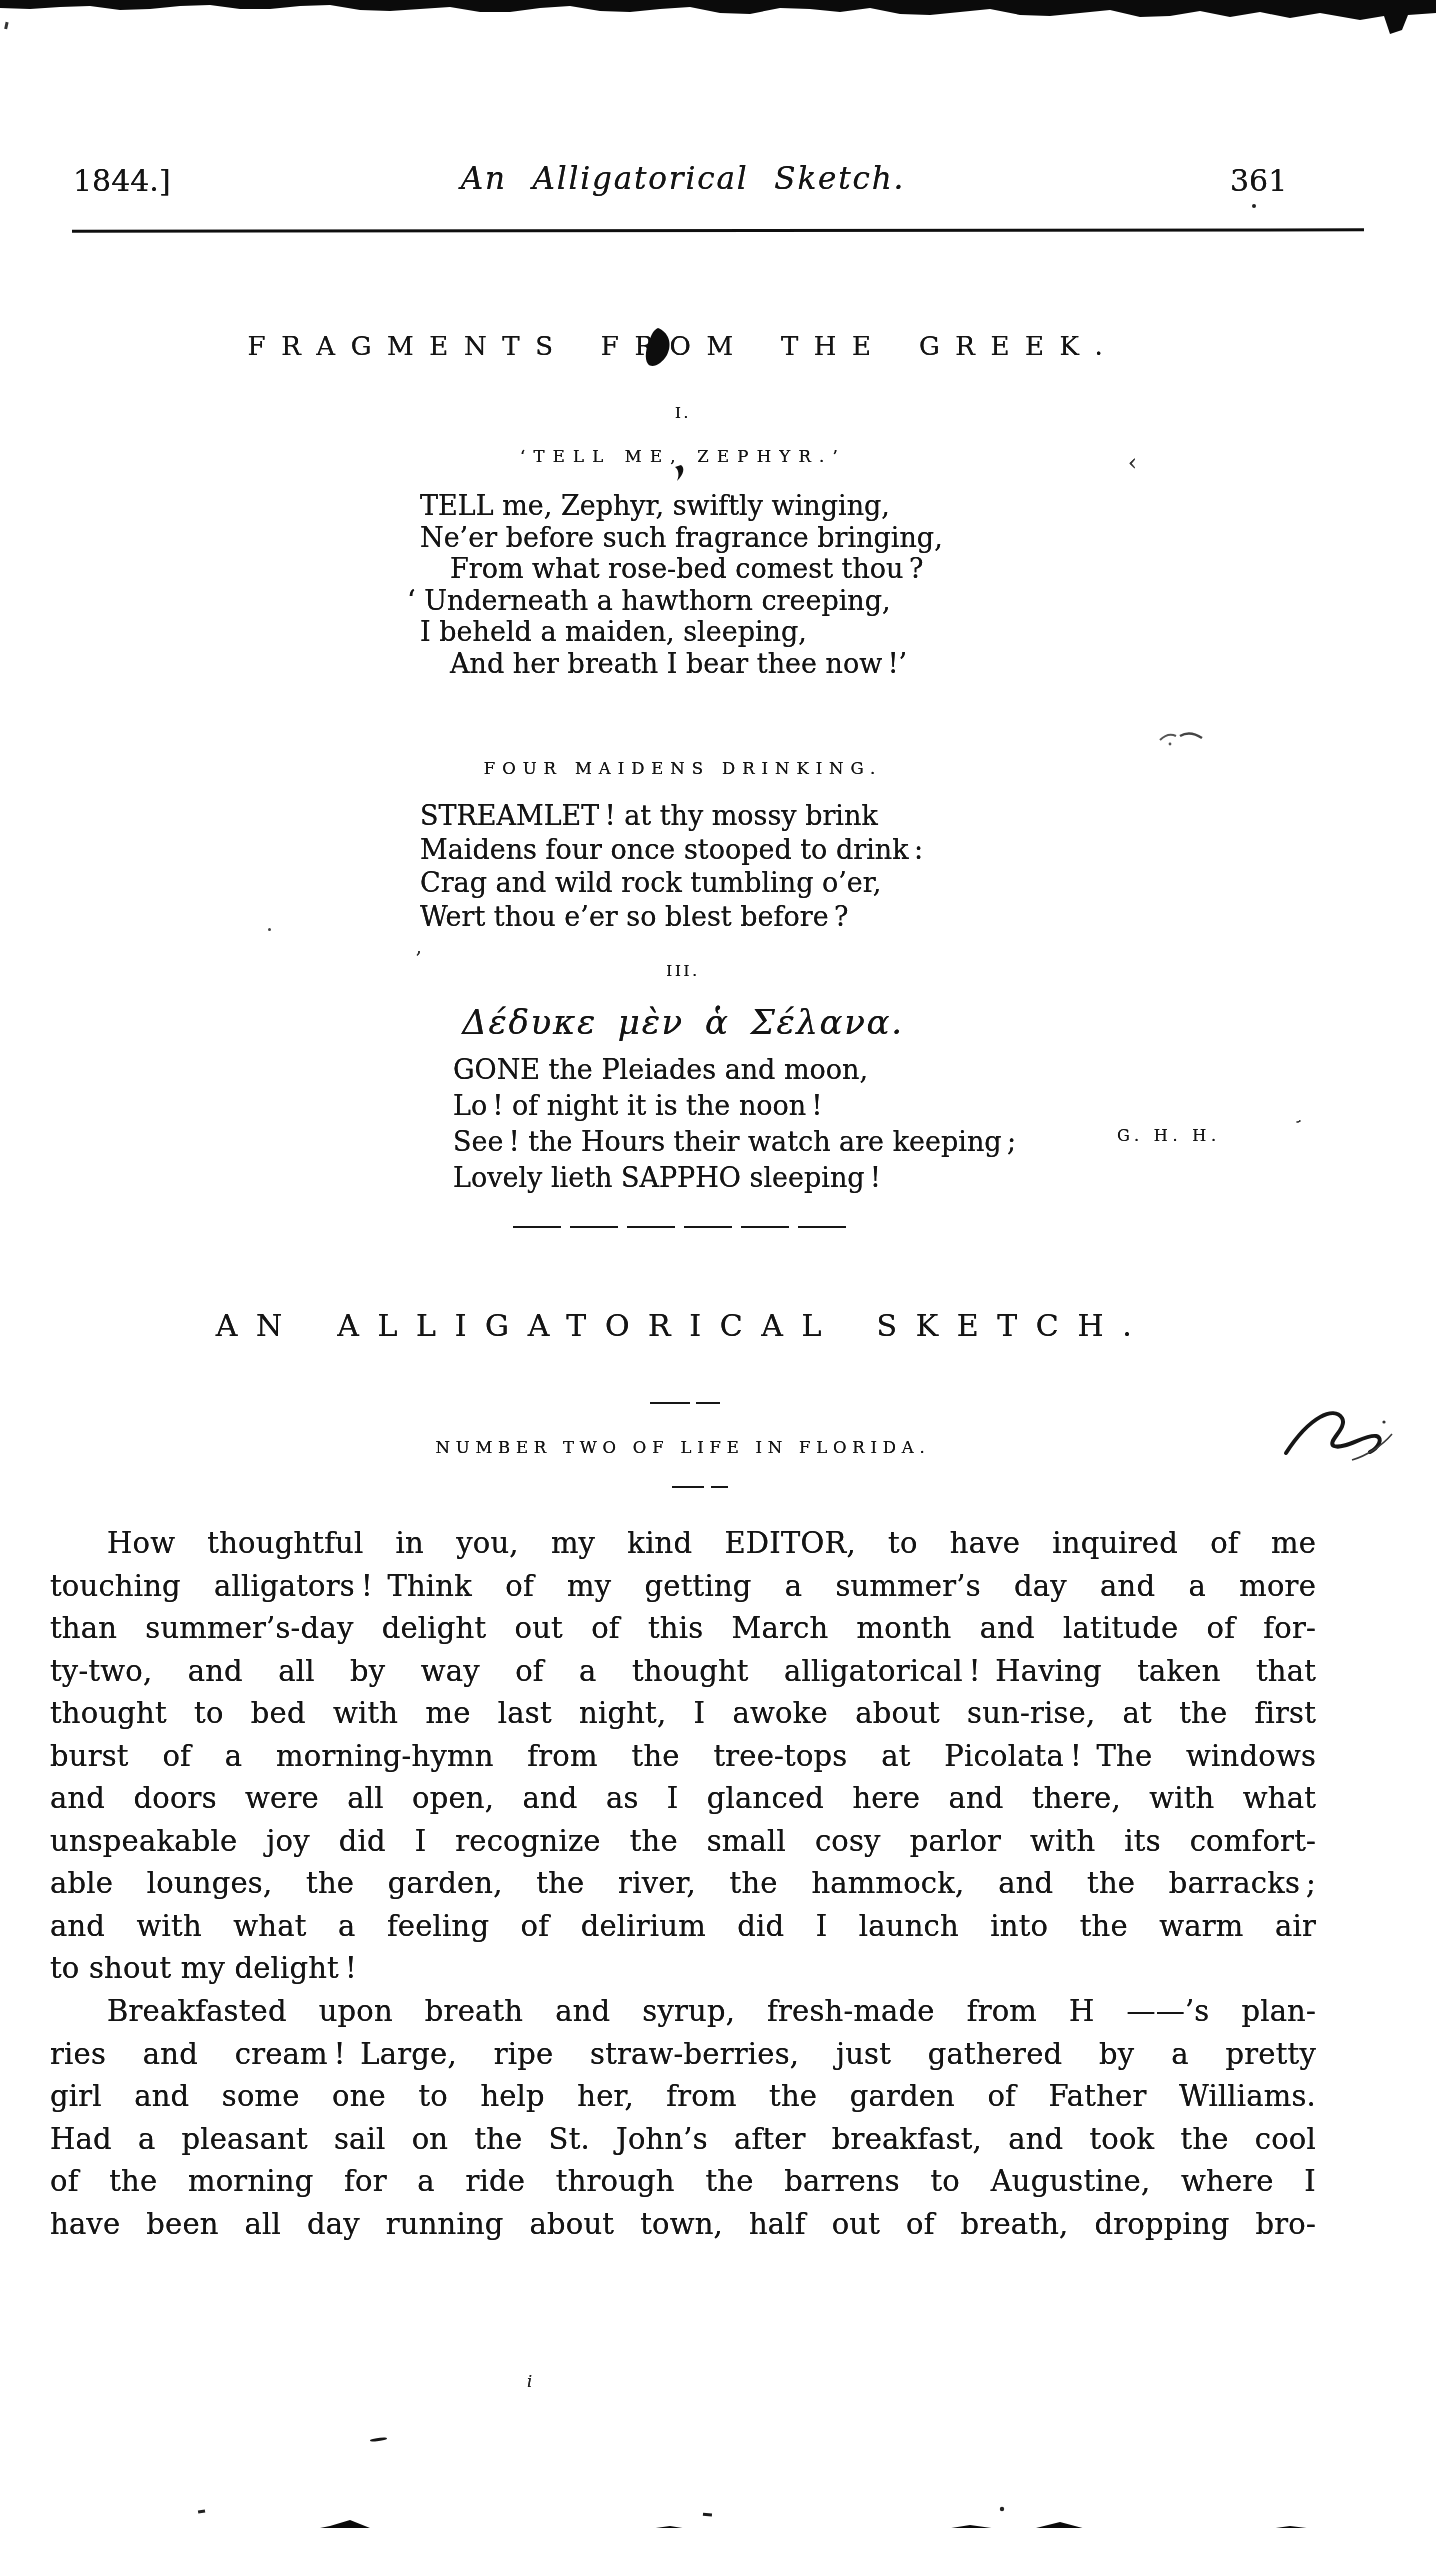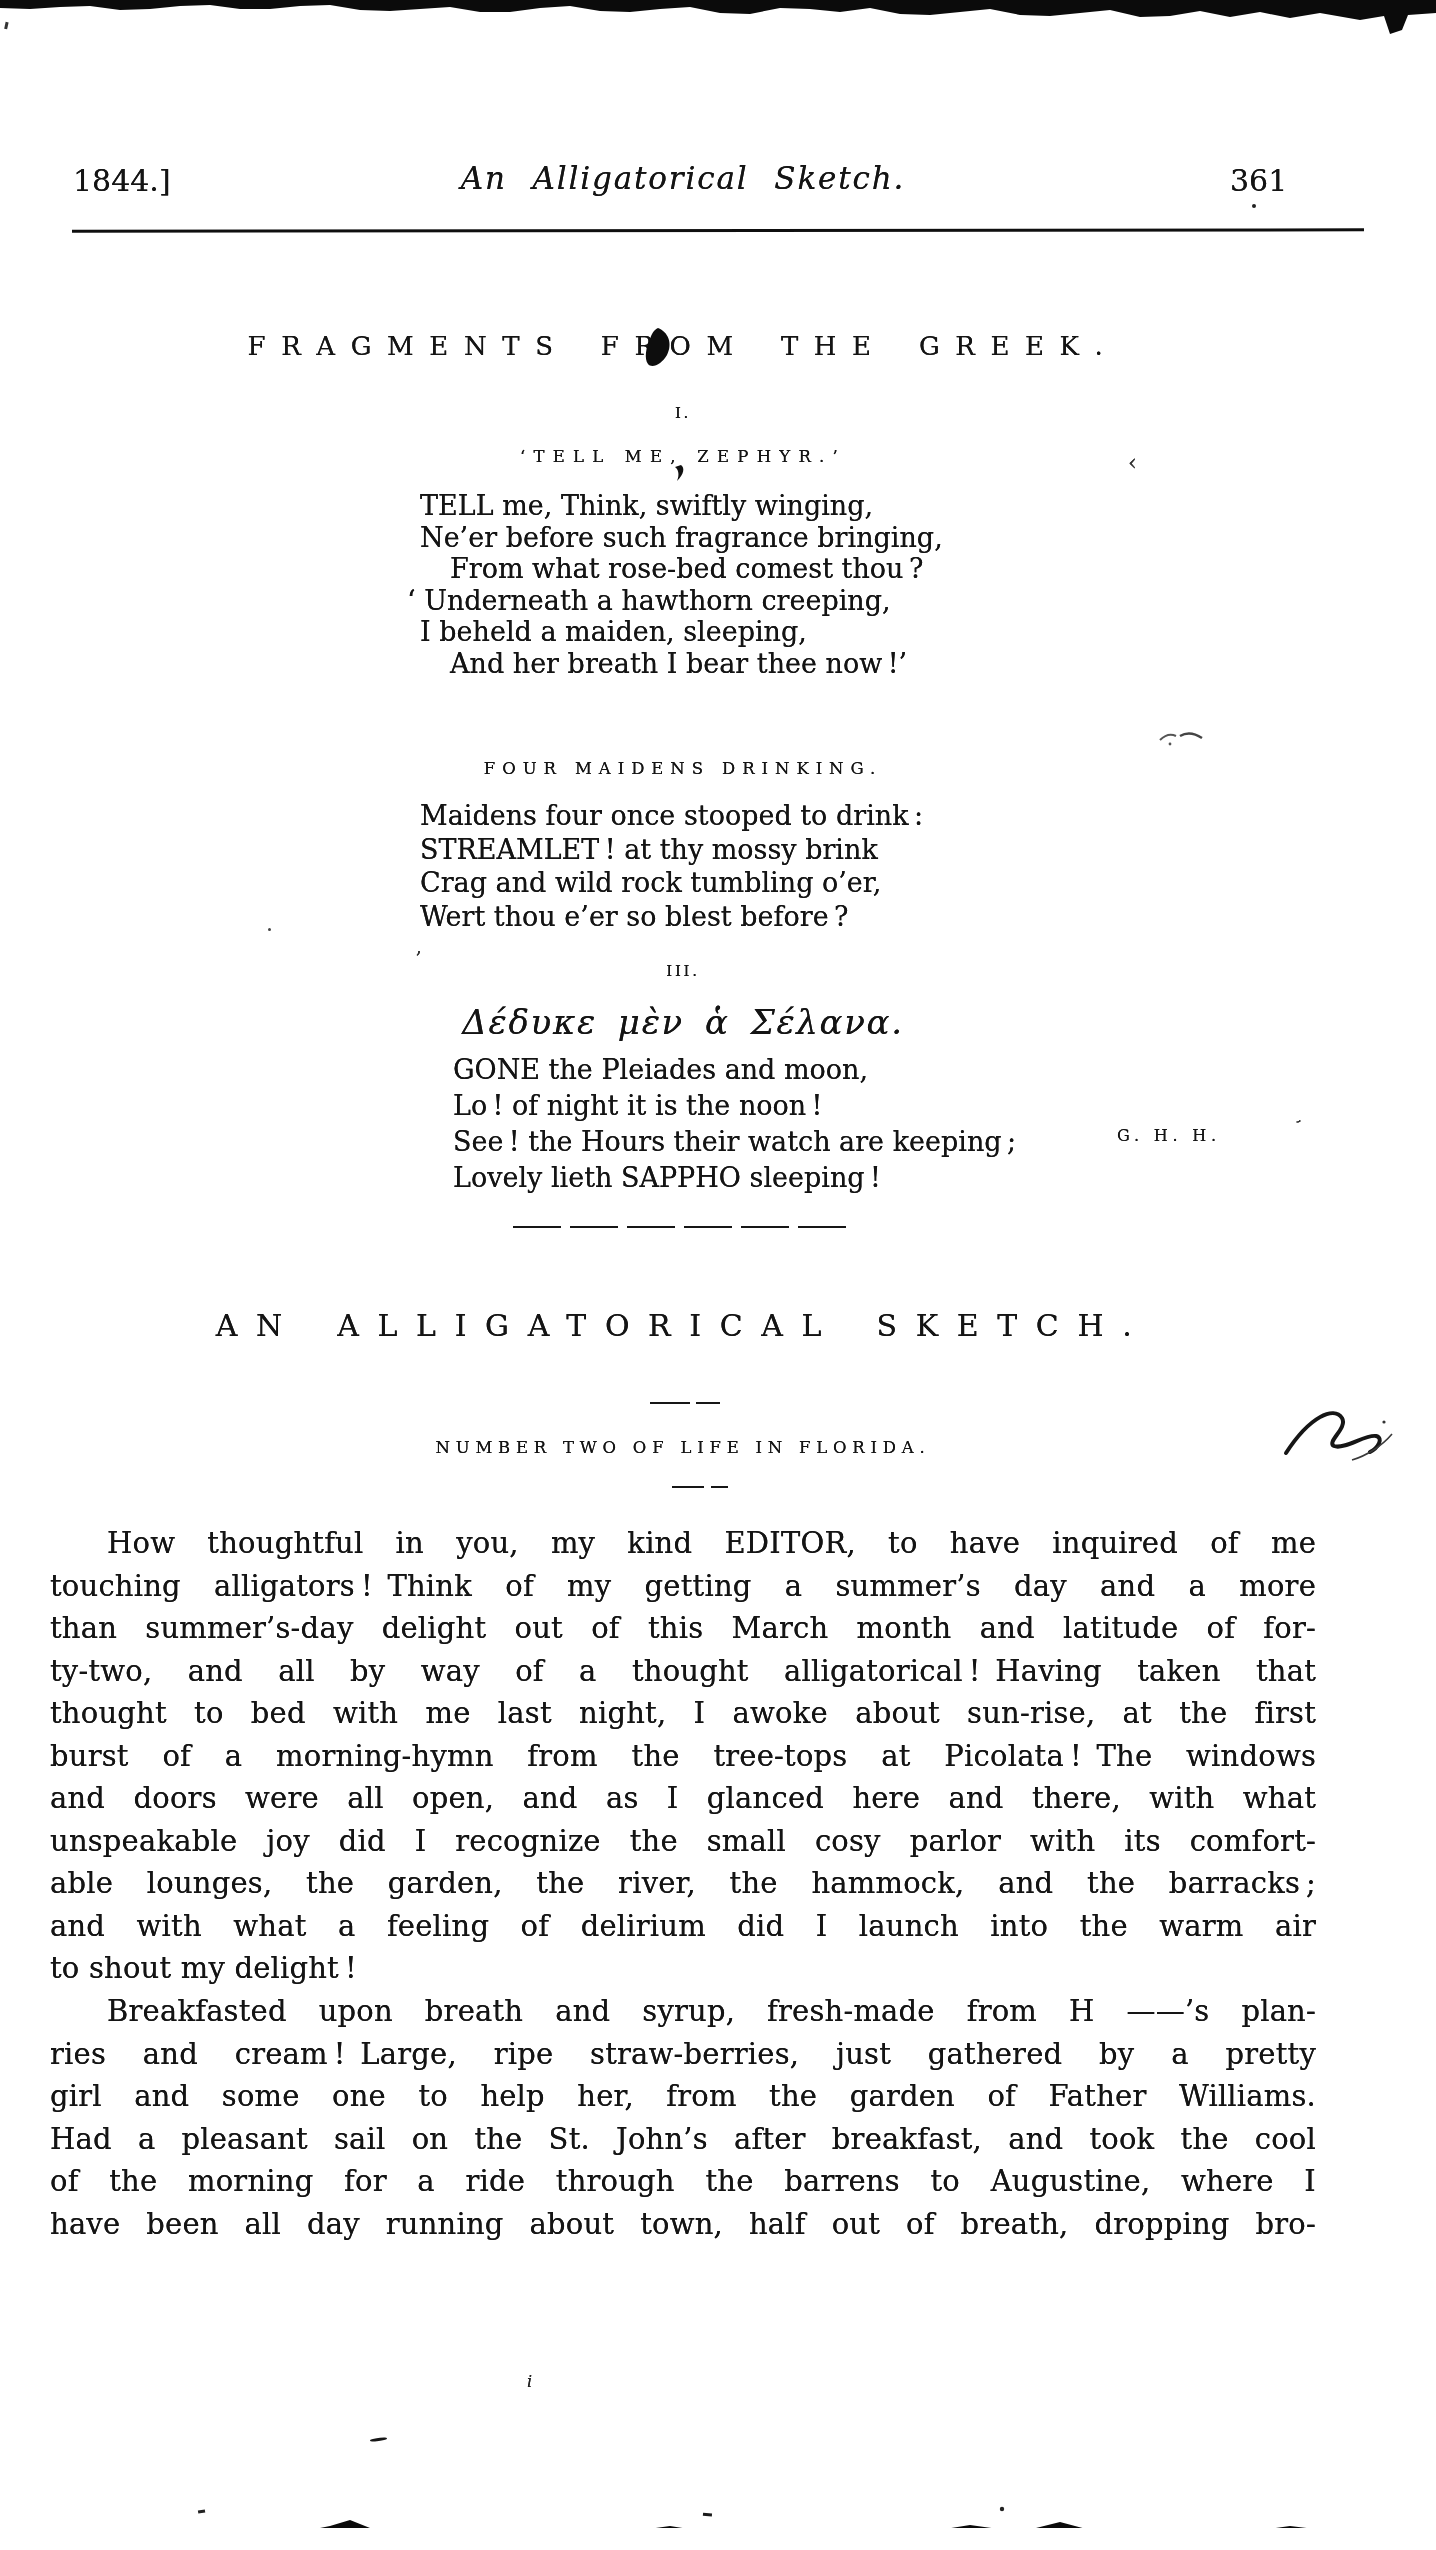--- a/index.html
+++ b/index.html
@@ -73,39 +73,39 @@
 
   <div class="center numeral" style="top:404px">I.</div>
   <div class="center smallhead" style="top:447px;letter-spacing:.5em">‘TELL ME, ZEPHYR.’</div>
 
   <svg class="abs" style="left:674px;top:464px" width="12" height="18" viewBox="0 0 12 18">
     <path d="M7,1 C11,4 10,10 3,17 C6,10 4,5 1,3 Z" fill="#111"></path>
   </svg>
   <div class="glyphmark" style="left:1128px;top:450px;font-size:22px">‹</div>
 
   <div class="poem p1" style="left:420px;top:490px">
-    <div>TELL me, Think, swiftly winging,</div>
+    <div>TELL me, Zephyr, swiftly winging,</div>
     <div>Ne’er before such fragrance bringing,</div>
     <div class="ind">From what rose-bed comest thou ?</div>
     <div class="hang">‘ Underneath a hawthorn creeping,</div>
     <div>I beheld a maiden, sleeping,</div>
     <div class="ind">And her breath I bear thee now !’</div>
   </div>
 
   <div class="center smallhead cap2" style="top:759px">FOUR MAIDENS DRINKING.</div>
 
   <svg class="abs" style="left:1156px;top:724px" width="52" height="26" viewBox="0 0 52 26">
     <path d="M4,16 q8,-8 16,-4" stroke="#555" stroke-width="2" fill="none"></path>
     <path d="M24,12 q10,-6 22,2" stroke="#444" stroke-width="2.4" fill="none"></path>
     <circle cx="14" cy="20" r="1.4" fill="#555"></circle>
   </svg>
 
   <div class="poem p2" style="left:420px;top:799px">
+    <div>STREAMLET ! at thy mossy brink</div>
     <div>Maidens four once stooped to drink :</div>
-    <div>STREAMLET ! at thy mossy brink</div>
     <div>Crag and wild rock tumbling o’er,</div>
     <div>Wert thou e’er so blest before ?</div>
   </div>
 
   <div class="dot" style="left:268px;top:928px;width:3px;height:3px;background:#444"></div>
   <div class="glyphmark" style="left:416px;top:936px;font-size:18px">,</div>
 
   <div class="center numeral" style="top:962px">III.</div>
   <div class="center greek">Δέδυκε μὲν ἁ Σέλανα.</div>
 

